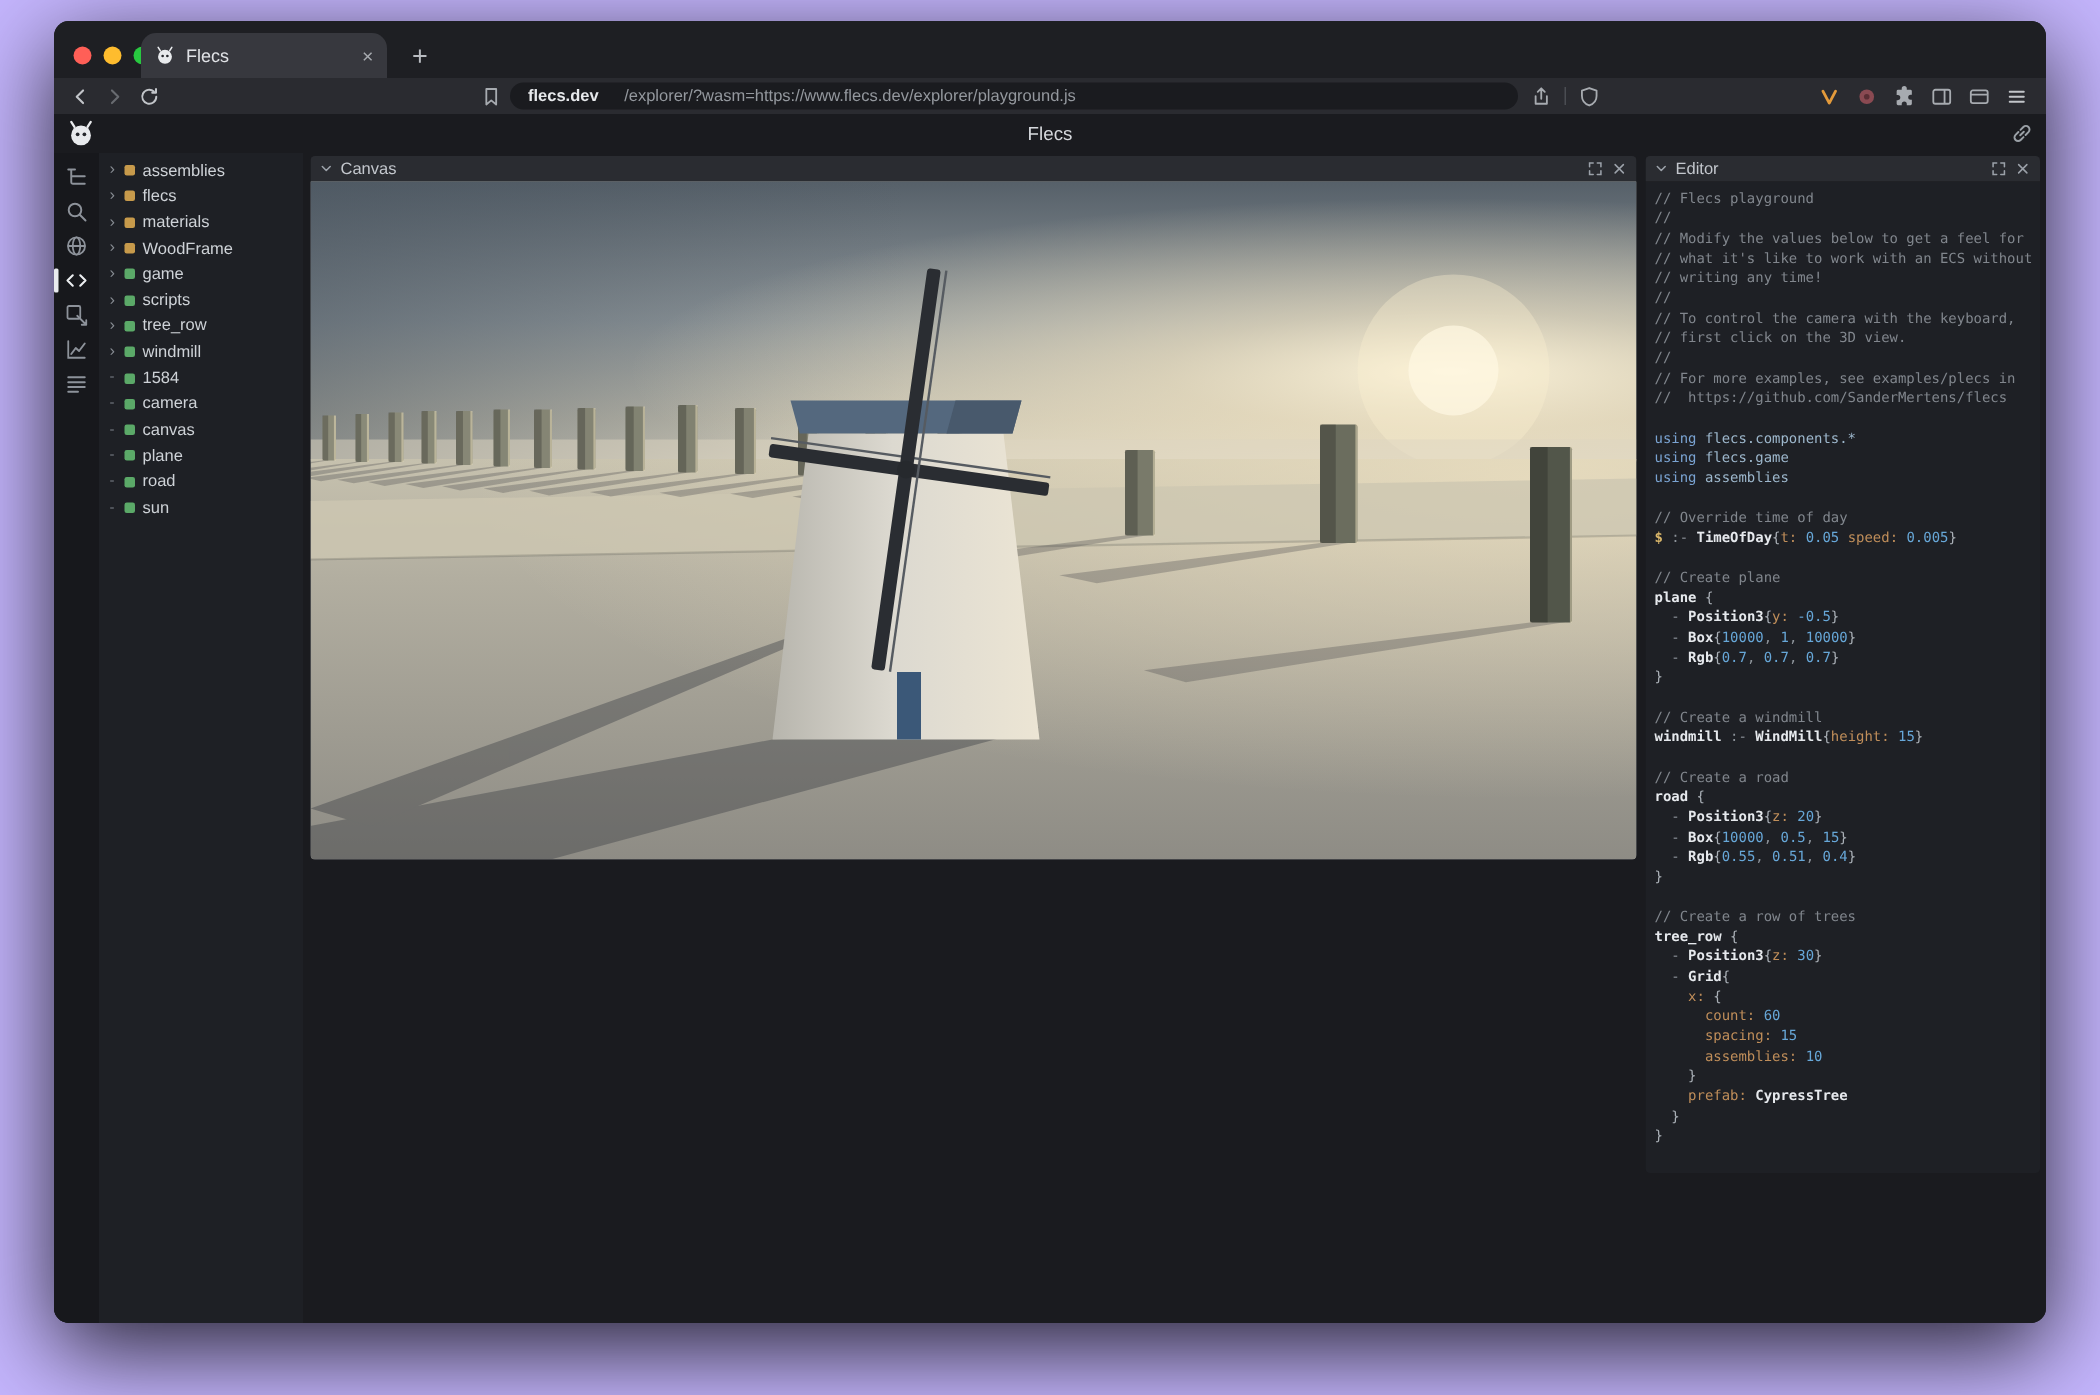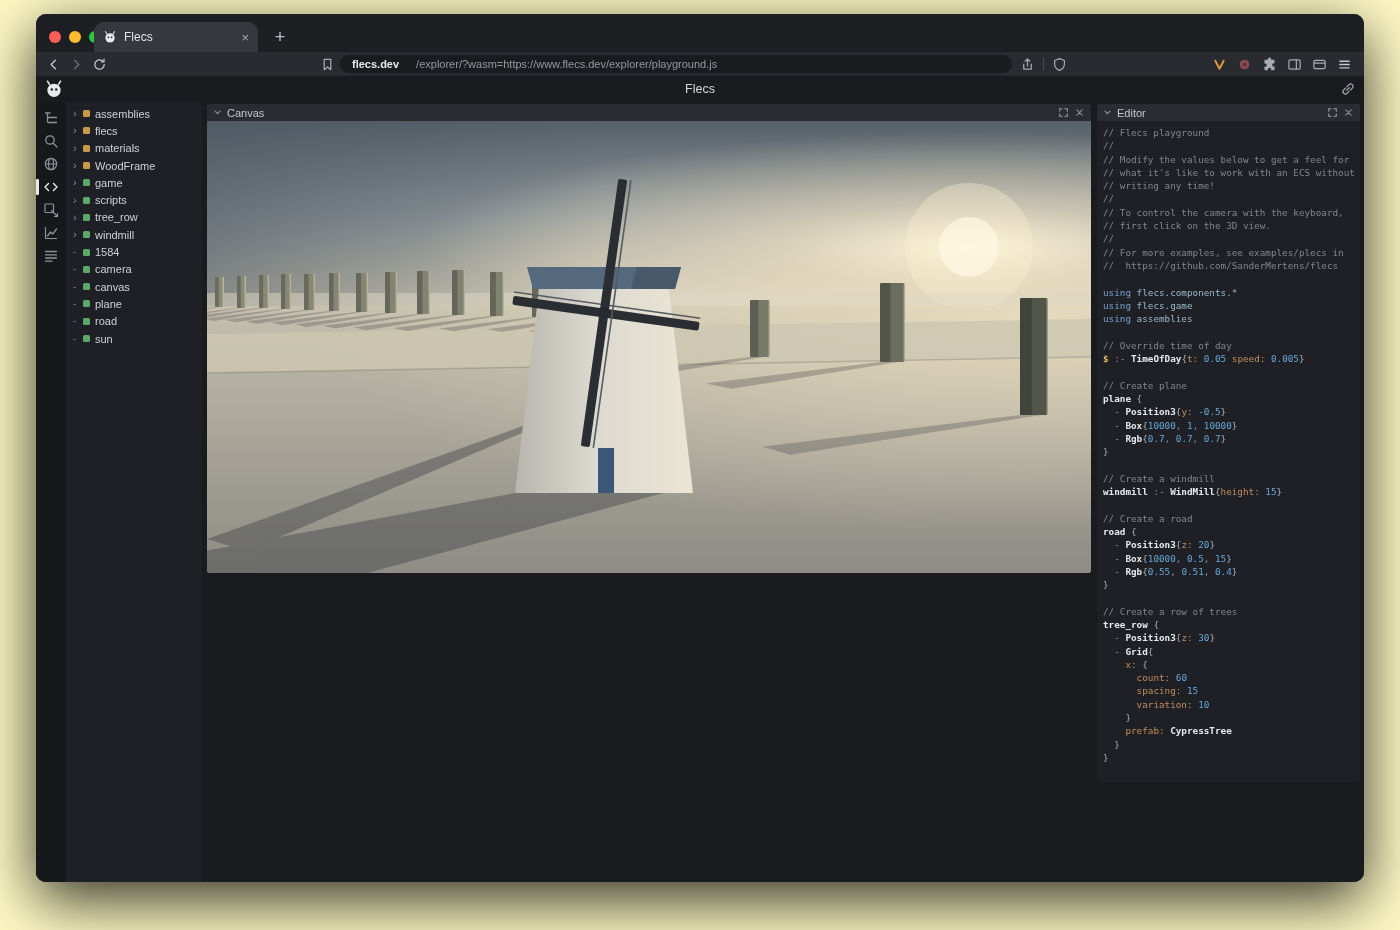--- a/index.html
+++ b/index.html
@@ -1,17 +1,17 @@
 <!DOCTYPE html>
 <html><head>
 <meta charset="utf-8">
 <style>
   * { margin:0; padding:0; box-sizing:border-box; }
   html,body { width:1400px; height:930px; background:#000; font-family:"Liberation Sans",sans-serif; }
-  .screen { position:relative; width:1400px; height:930px; background:#fef9c3; overflow:hidden; }
+  .screen { position:relative; width:1400px; height:930px; background:#c4b5fd; overflow:hidden; }
 
   
   .window { position:absolute; left:36px; top:14px; width:1328px; height:868px;
             background:#1a1b1f; border-radius:10px; overflow:hidden;
             box-shadow:0 18px 60px rgba(0,0,0,.8), inset 0 0 0 1px rgba(255,255,255,.04); }
 
   .tabstrip { position:absolute; left:0; top:0; right:0; height:38px; background:#1e1f23; }
   .traffic { position:absolute; top:17px; left:13px; display:flex; gap:8px; }
   .traffic span { width:12px; height:12px; border-radius:50%; }
   .tab { position:absolute; left:58px; top:8px; width:164px; height:30px; background:#37383e;
@@ -510,21 +510,21 @@
               <div class="code-line"><span class="tk-tx">  </span><span class="tk-op">- </span><span class="tk-en">Rgb</span><span class="tk-br">{</span><span class="tk-nu">0.55</span><span class="tk-op">, </span><span class="tk-nu">0.51</span><span class="tk-op">, </span><span class="tk-nu">0.4</span><span class="tk-br">}</span></div>
               <div class="code-line"><span class="tk-br">}</span></div>
               <div class="code-line">&nbsp;</div>
               <div class="code-line"><span class="tk-cm">// Create a row of trees</span></div>
               <div class="code-line"><span class="tk-en">tree_row</span><span class="tk-tx"> </span><span class="tk-br">{</span></div>
               <div class="code-line"><span class="tk-tx">  </span><span class="tk-op">- </span><span class="tk-en">Position3</span><span class="tk-br">{</span><span class="tk-ky">z: </span><span class="tk-nu">30</span><span class="tk-br">}</span></div>
               <div class="code-line"><span class="tk-tx">  </span><span class="tk-op">- </span><span class="tk-en">Grid</span><span class="tk-br">{</span></div>
               <div class="code-line"><span class="tk-tx">    </span><span class="tk-ky">x: </span><span class="tk-br">{</span></div>
               <div class="code-line"><span class="tk-tx">      </span><span class="tk-ky">count: </span><span class="tk-nu">60</span></div>
               <div class="code-line"><span class="tk-tx">      </span><span class="tk-ky">spacing: </span><span class="tk-nu">15</span></div>
-              <div class="code-line"><span class="tk-tx">      </span><span class="tk-ky">variation: </span><span class="tk-nu">10</span></div>
+              <div class="code-line"><span class="tk-tx">      </span><span class="tk-ky">assemblies: </span><span class="tk-nu">10</span></div>
               <div class="code-line"><span class="tk-tx">    </span><span class="tk-br">}</span></div>
               <div class="code-line"><span class="tk-tx">    </span><span class="tk-ky">prefab: </span><span class="tk-en">CypressTree</span></div>
               <div class="code-line"><span class="tk-tx">  </span><span class="tk-br">}</span></div>
               <div class="code-line"><span class="tk-br">}</span></div>
             </div>
         </section>
       </div>
     </div>
 
   </div>

